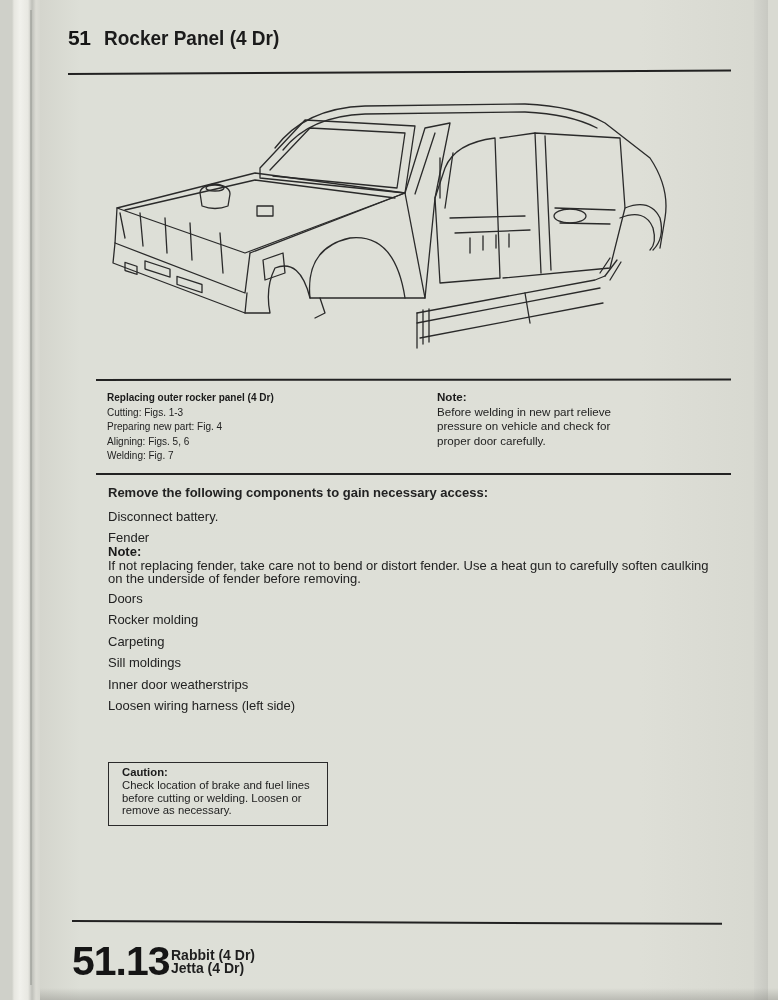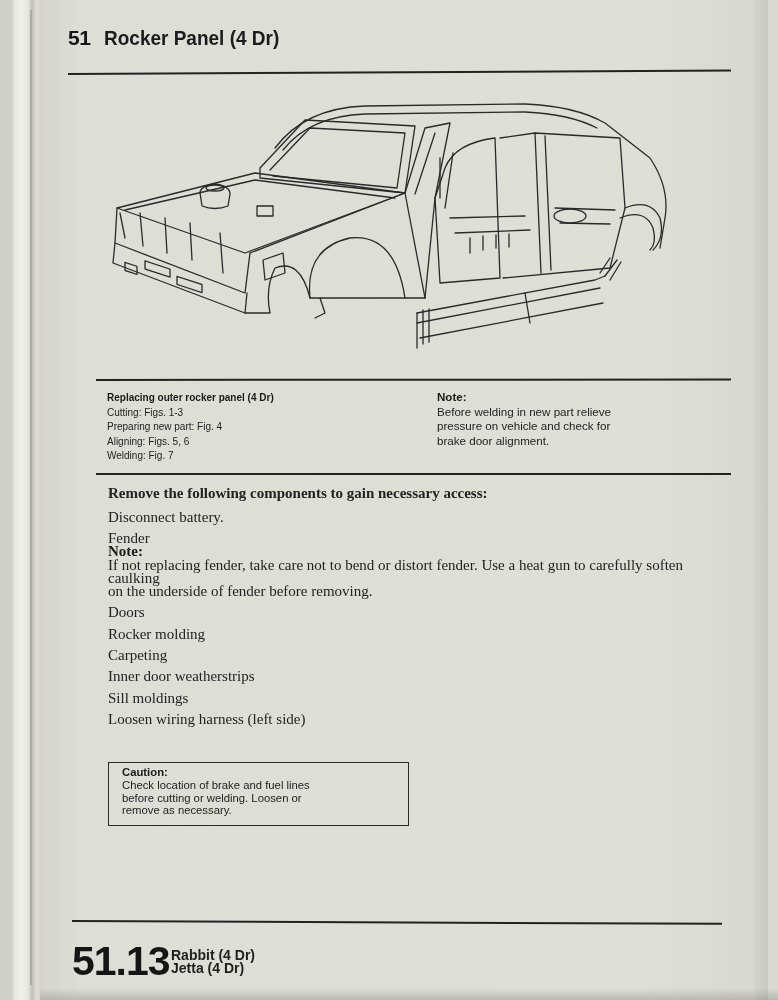--- a/index.html
+++ b/index.html
@@ -81,31 +81,31 @@
     .info-right {
       position: absolute; left: 437px; top: 390px;
       font-size: 11.6px; line-height: 14.6px; color: #222;
     }
     .bold { font-weight: bold; color: #1a1a1a; }
 
     
     .removal {
       position: absolute; left: 108px; top: 486px;
       width: 620px;
-      font-size: 15px; color: #222; font-family: Liberation Serif, serif;
+      font-size: 13px; color: #222;
     }
     .removal .heading { font-weight: bold; margin-bottom: 10px; line-height: 14px; }
     .removal .item { line-height: 14px; margin-bottom: 7.4px; }
     .removal .note-block { margin-bottom: 7px; }
     .removal .note-block .line { line-height: 13.2px; }
 
     
     .caution {
       position: absolute; left: 108px; top: 762px;
-      width: 301px; height: 64px;
+      width: 220px; height: 64px;
       border: 1.5px solid #2a2a2a;
       box-sizing: border-box;
       padding: 3px 0 0 13px;
       font-size: 11.3px; line-height: 12.8px; color: #222;
     }
 
     
     .footer-num {
       position: absolute; left: 72px; top: 938px;
       font-size: 41px; font-weight: bold; letter-spacing: -1px; color: #151515;
@@ -193,39 +193,39 @@
   <div>Cutting: Figs. 1-3</div>
   <div>Preparing new part: Fig. 4</div>
   <div>Aligning: Figs. 5, 6</div>
   <div>Welding: Fig. 7</div>
 </div>
 
 <div class="info-right">
   <div class="bold">Note:</div>
   <div>Before welding in new part relieve</div>
   <div>pressure on vehicle and check for</div>
-  <div>brake door alignment.</div>
+  <div>proper door carefully.</div>
 </div>
 
 <div class="rule" style="left:96px; top:473px; width:635px;"></div>
 
 <div class="removal">
   <div class="heading">Remove the following components to gain necessary access:</div>
   <div class="item">Disconnect battery.</div>
   <div class="item" style="margin-bottom:0">Fender</div>
   <div class="note-block">
     <div class="line bold">Note:</div>
     <div class="line">If not replacing fender, take care not to bend or distort fender. Use a heat gun to carefully soften caulking</div>
     <div class="line">on the underside of fender before removing.</div>
   </div>
   <div class="item">Doors</div>
   <div class="item">Rocker molding</div>
   <div class="item">Carpeting</div>
+  <div class="item">Sill moldings</div>
   <div class="item">Inner door weatherstrips</div>
-  <div class="item">Sill moldings</div>
   <div class="item">Loosen wiring harness (left side)</div>
 </div>
 
 <div class="caution">
   <div class="bold">Caution:</div>
   <div>Check location of brake and fuel lines</div>
   <div>before cutting or welding. Loosen or</div>
   <div>remove as necessary.</div>
 </div>
 

